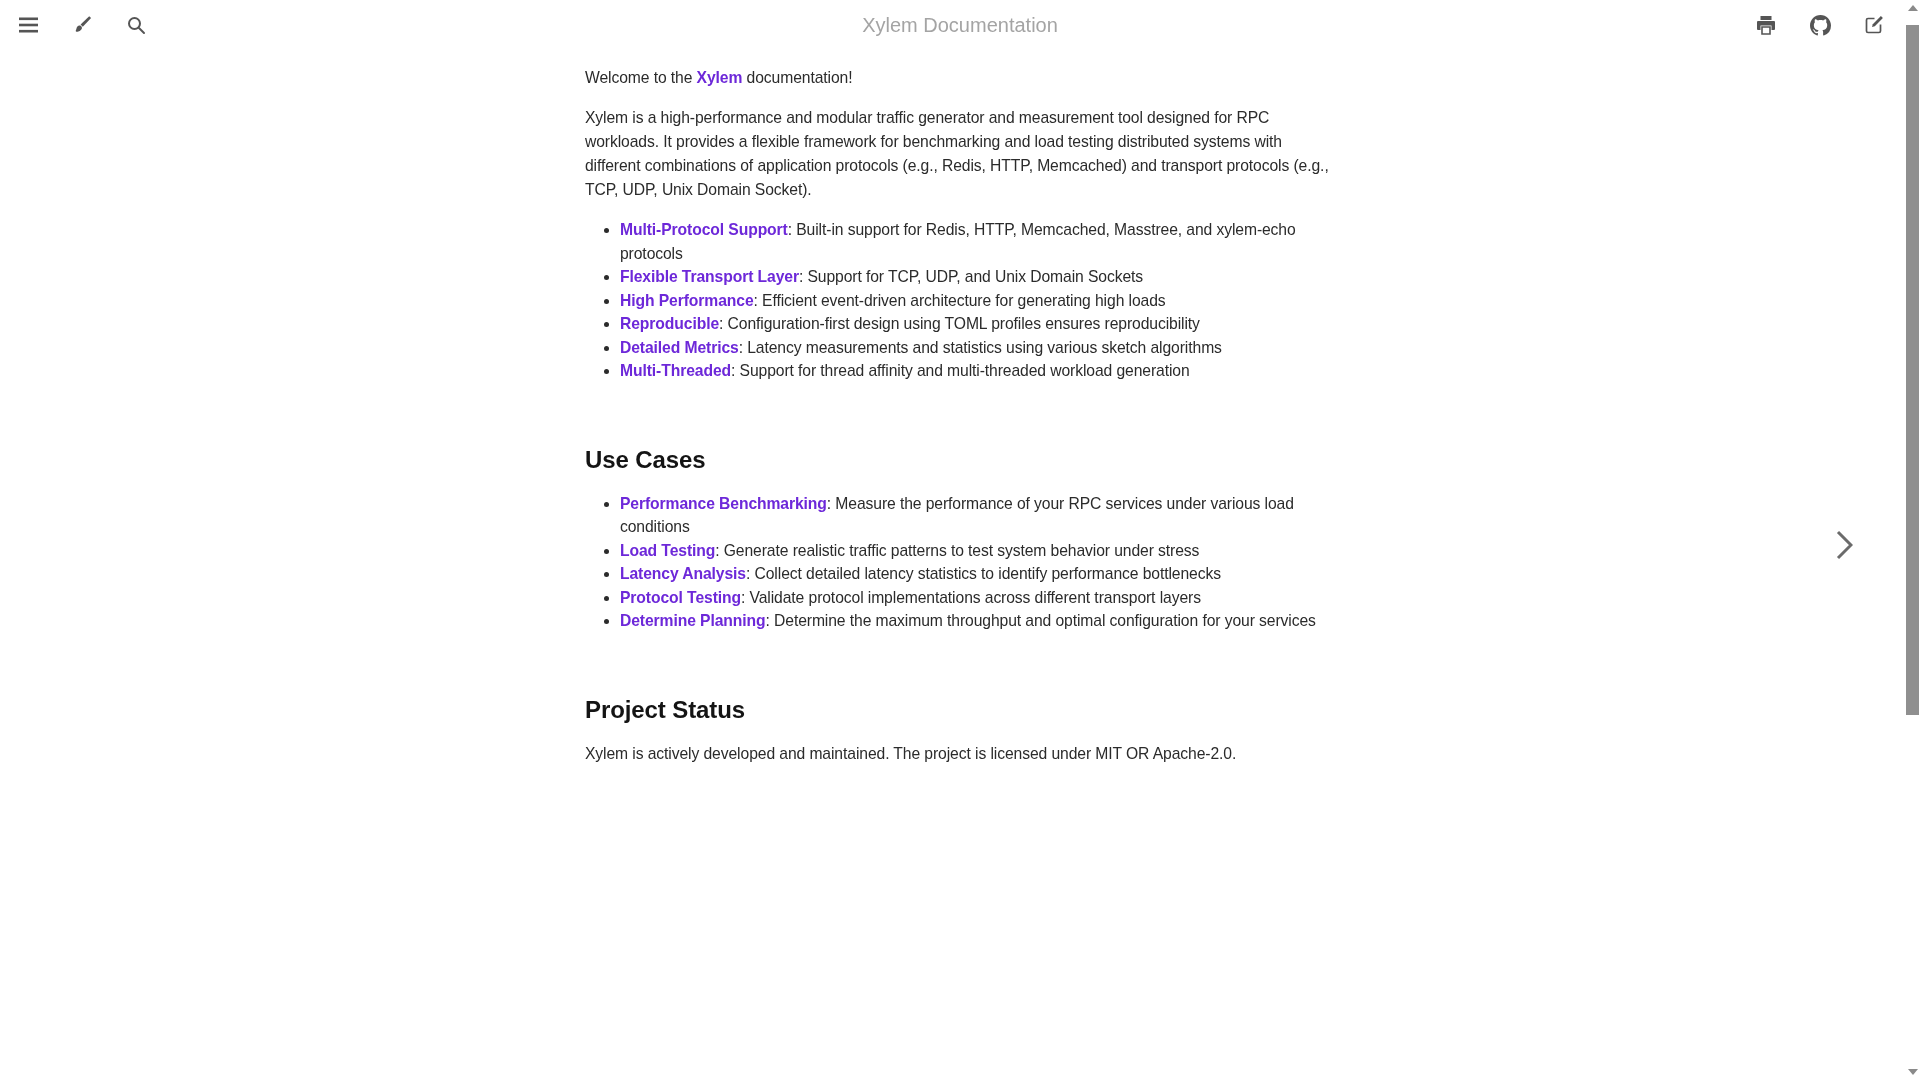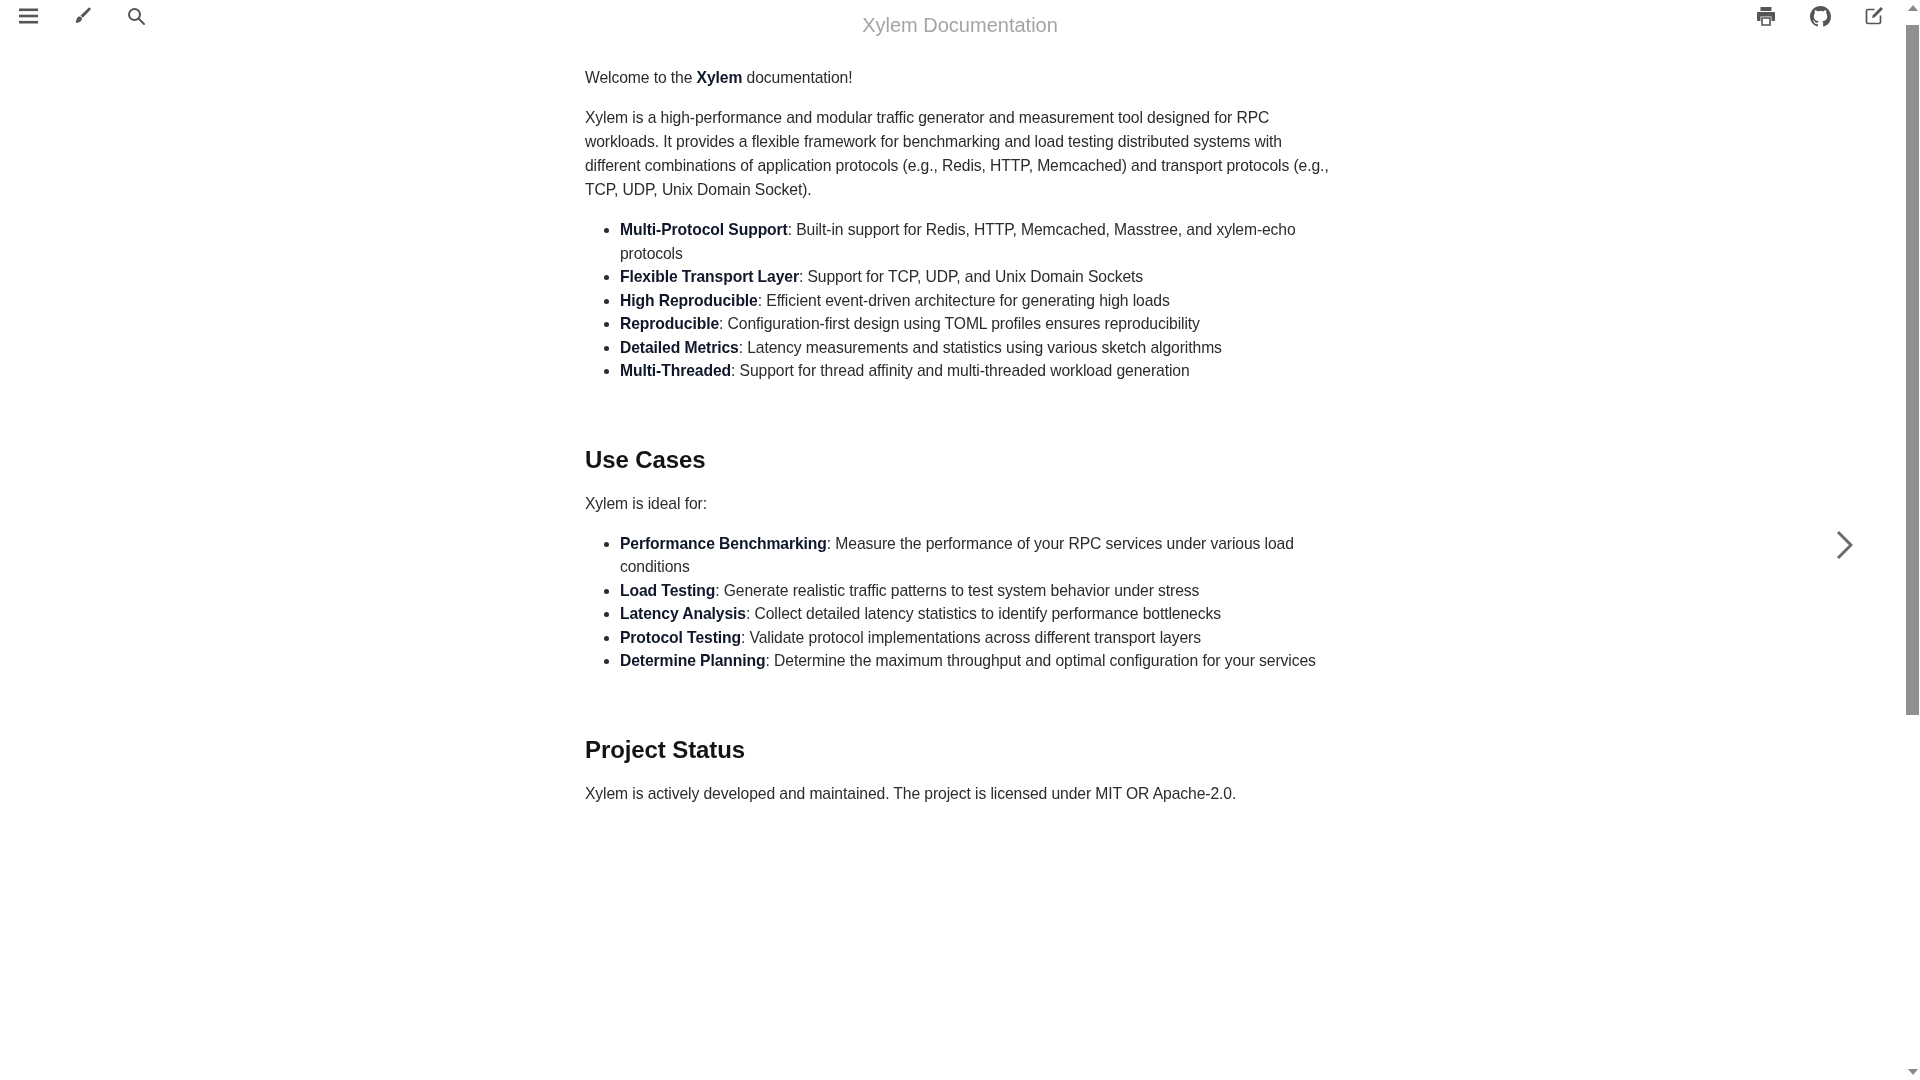--- a/index.html
+++ b/index.html
@@ -7,21 +7,21 @@
   body {
     font-family: "Liberation Sans", "DejaVu Sans", sans-serif;
     color: #262626;
   }
 
   
   .menu-bar {
     position: relative;
     height: 50px;
     display: flex;
-    align-items: flex-start;
+    align-items: center;
     justify-content: space-between;
     padding: 0 30px 0 12px;
     background: #fff;
     gap: 44px;
   }
   .btn-group { display: flex; align-items: center; gap: 22px; }
   .icon-button {
     background: none; border: none; cursor: pointer;
     width: 32px; height: 32px;
     display: flex; align-items: center; justify-content: center;
@@ -62,21 +62,21 @@
     color: #141414;
     margin: 60px 0 16px 0;
   }
   main.content p { margin: 16px 0; }
   main.content ul {
     margin: 9px 0;
     padding-left: 35px;
     line-height: 23.5px;
   }
   main.content li { margin: 0; }
-  main.content strong { font-weight: 700; color: #0f172a; }
+  main.content strong { font-weight: 700; color: #6d28d9; }
 
   
   .nav-next {
     position: fixed;
     right: 56px;
     top: 527px;
     width: 40px; height: 40px;
     display: flex; align-items: center; justify-content: center;
     text-decoration: none;
     cursor: pointer;
@@ -181,28 +181,27 @@
   <main class="content">
 
 
     <p><span>Welcome to the </span><strong>Xylem</strong><span> documentation!</span></p>
 
     <p>Xylem is a high-performance and modular traffic generator and measurement tool designed for RPC workloads. It provides a flexible framework for benchmarking and load testing distributed systems with different combinations of application protocols (e.g., Redis, HTTP, Memcached) and transport protocols (e.g., TCP, UDP, Unix Domain Socket).</p>
 
     <ul>
         <li><strong>Multi-Protocol Support</strong>: Built-in support for Redis, HTTP, Memcached, Masstree, and xylem-echo protocols</li>
         <li><strong>Flexible Transport Layer</strong>: Support for TCP, UDP, and Unix Domain Sockets</li>
-        <li><strong>High Reproducible</strong>: Efficient event-driven architecture for generating high loads</li>
+        <li><strong>High Performance</strong>: Efficient event-driven architecture for generating high loads</li>
         <li><strong>Reproducible</strong>: Configuration-first design using TOML profiles ensures reproducibility</li>
         <li><strong>Detailed Metrics</strong>: Latency measurements and statistics using various sketch algorithms</li>
         <li><strong>Multi-Threaded</strong>: Support for thread affinity and multi-threaded workload generation</li>
       </ul>
 
     <h2>Use Cases</h2>
-    <p>Xylem is ideal for:</p>
     <ul>
         <li><strong>Performance Benchmarking</strong>: Measure the performance of your RPC services under various load conditions</li>
         <li><strong>Load Testing</strong>: Generate realistic traffic patterns to test system behavior under stress</li>
         <li><strong>Latency Analysis</strong>: Collect detailed latency statistics to identify performance bottlenecks</li>
         <li><strong>Protocol Testing</strong>: Validate protocol implementations across different transport layers</li>
         <li><strong>Determine Planning</strong>: Determine the maximum throughput and optimal configuration for your services</li>
       </ul>
 
     <h2>Project Status</h2>
     <p>Xylem is actively developed and maintained. The project is licensed under MIT OR Apache-2.0.</p>

